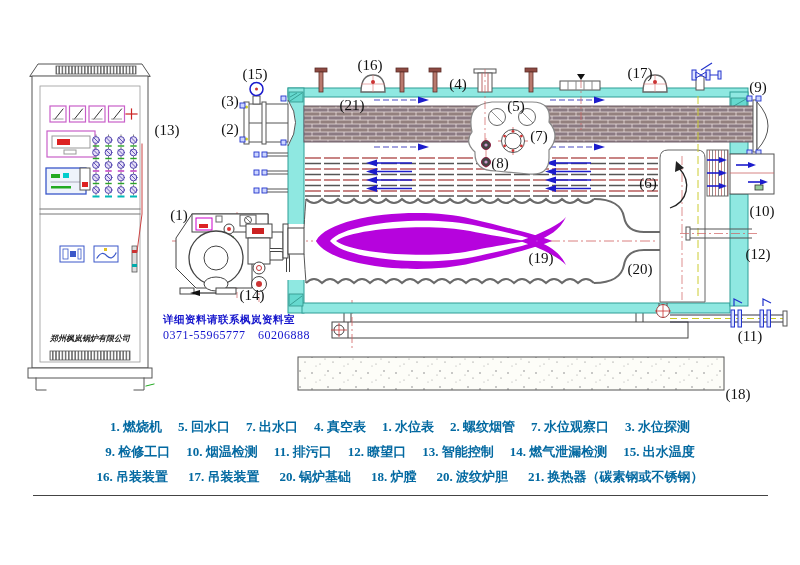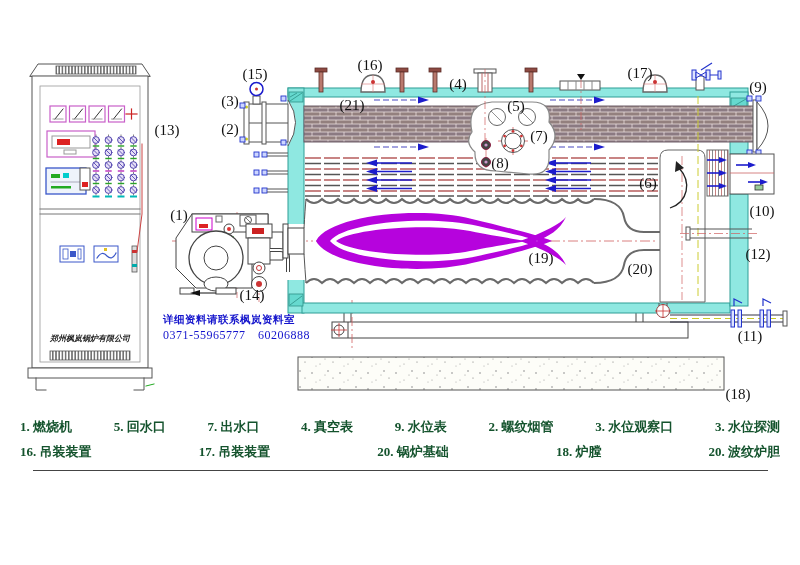--- a/index.html
+++ b/index.html
@@ -1,23 +1,23 @@
 <!DOCTYPE html>
 <html><head>
 <meta charset="utf-8">
 <style>
   html,body{margin:0;padding:0;background:#fff;}
   .page{position:relative;width:800px;height:565px;background:#fff;overflow:hidden;
         font-family:"Liberation Serif","DejaVu Serif",serif;}
   svg{display:block;}
   .callout{font-family:"Liberation Serif","DejaVu Serif",serif;font-size:15px;fill:#111;}
   .legend{width:760px;margin:2px auto 0;}
-  .legend-row{display:flex;justify-content:space-between;column-gap:16px;
-              font-size:13px;font-weight:bold;color:#14532d;line-height:25px;white-space:nowrap;}
-  .legend-row.r3{column-gap:13px;}
+  .legend-row{display:flex;justify-content:center;column-gap:16px;
+              font-size:13px;font-weight:bold;color:#0369a1;line-height:25px;white-space:nowrap;}
+  .legend-row.r3{column-gap:20px;}
   .bottom-rule{width:735px;margin:6px auto 0;border-top:1.5px solid #444;}
 </style>
 </head>
 <body>
 
 <div class="page">
 
 <svg width="800" height="412" viewBox="0 0 800 412">
   <defs>
     <pattern id="vl" width="3.2" height="10" patternUnits="userSpaceOnUse">
@@ -489,28 +489,38 @@
     <text class="callout" x="352" y="110">(21)</text>
   </g>
 </svg>
 
 <div class="legend">
   <div class="legend-row">
     <span>1. 燃烧机</span>
     <span>5. 回水口</span>
     <span>7. 出水口</span>
     <span>4. 真空表</span>
-    <span>9. 水位表</span>
+    <span>1. 水位表</span>
     <span>2. 螺纹烟管</span>
-    <span>3. 水位观察口</span>
+    <span>7. 水位观察口</span>
     <span>3. 水位探测</span>
+  </div>
+  <div class="legend-row">
+    <span>9. 检修工口</span>
+    <span>10. 烟温检测</span>
+    <span>11. 排污口</span>
+    <span>12. 瞭望口</span>
+    <span>13. 智能控制</span>
+    <span>14. 燃气泄漏检测</span>
+    <span>15. 出水温度</span>
   </div>
   <div class="legend-row r3">
     <span>16. 吊装装置</span>
     <span>17. 吊装装置</span>
     <span>20. 锅炉基础</span>
     <span>18. 炉膛</span>
     <span>20. 波纹炉胆</span>
+    <span>21. 换热器（碳素钢或不锈钢）</span>
   </div>
 </div>
 <div class="bottom-rule"></div>
 
 </div>
 
 </body></html>

